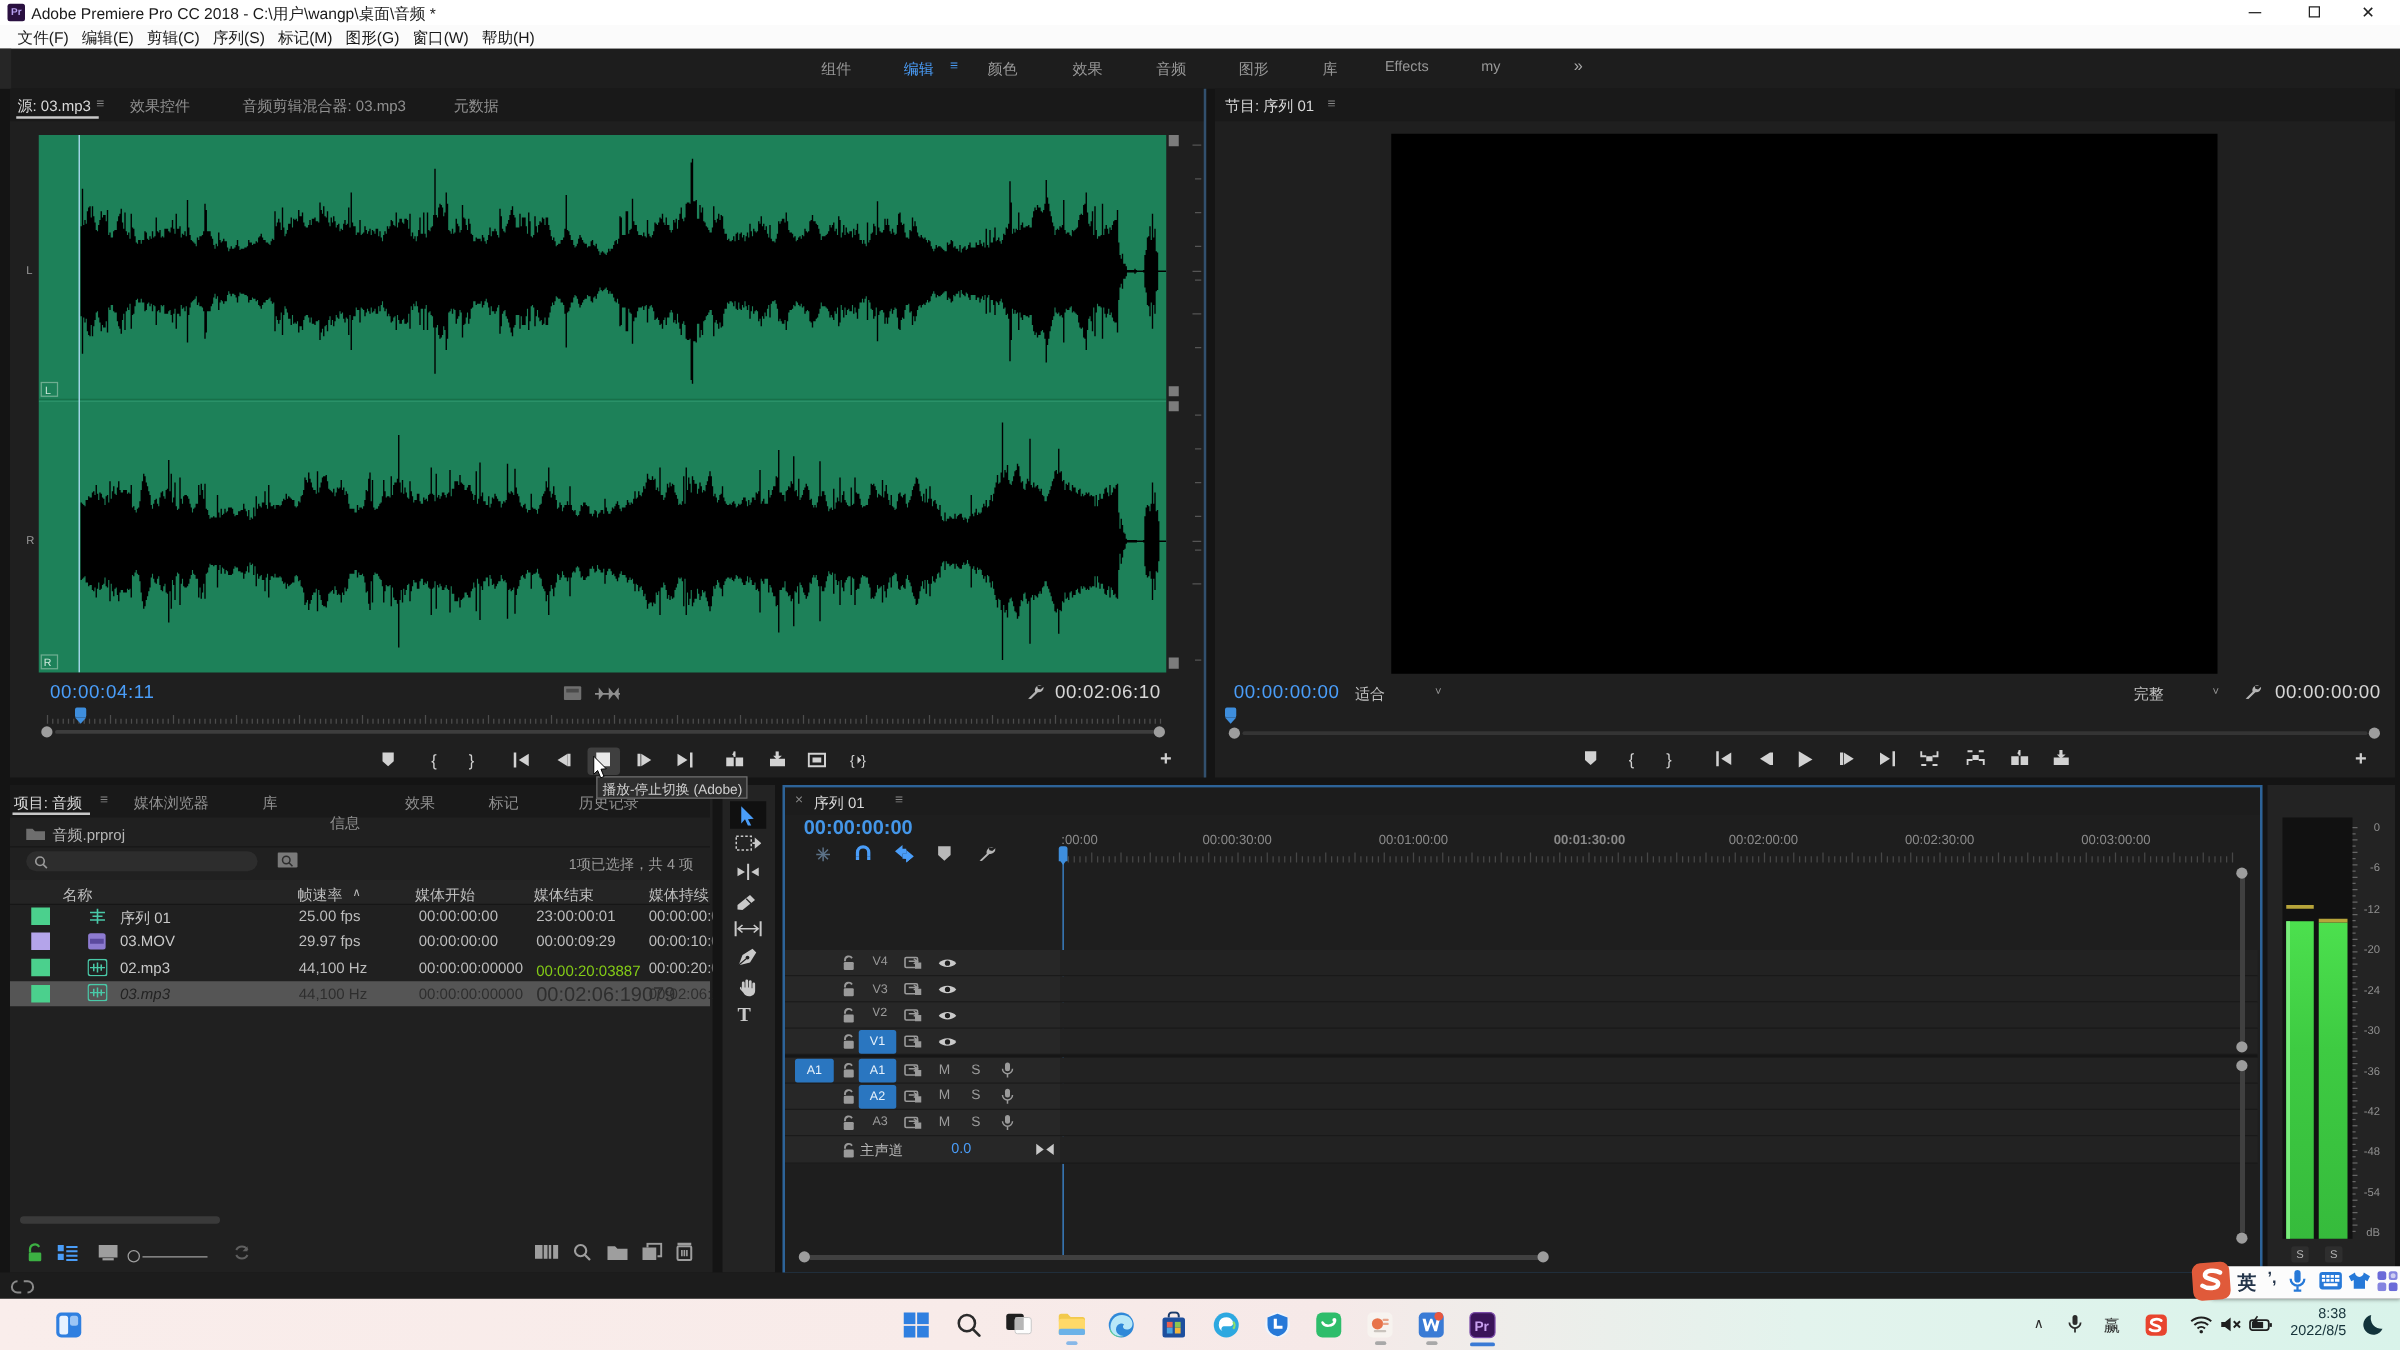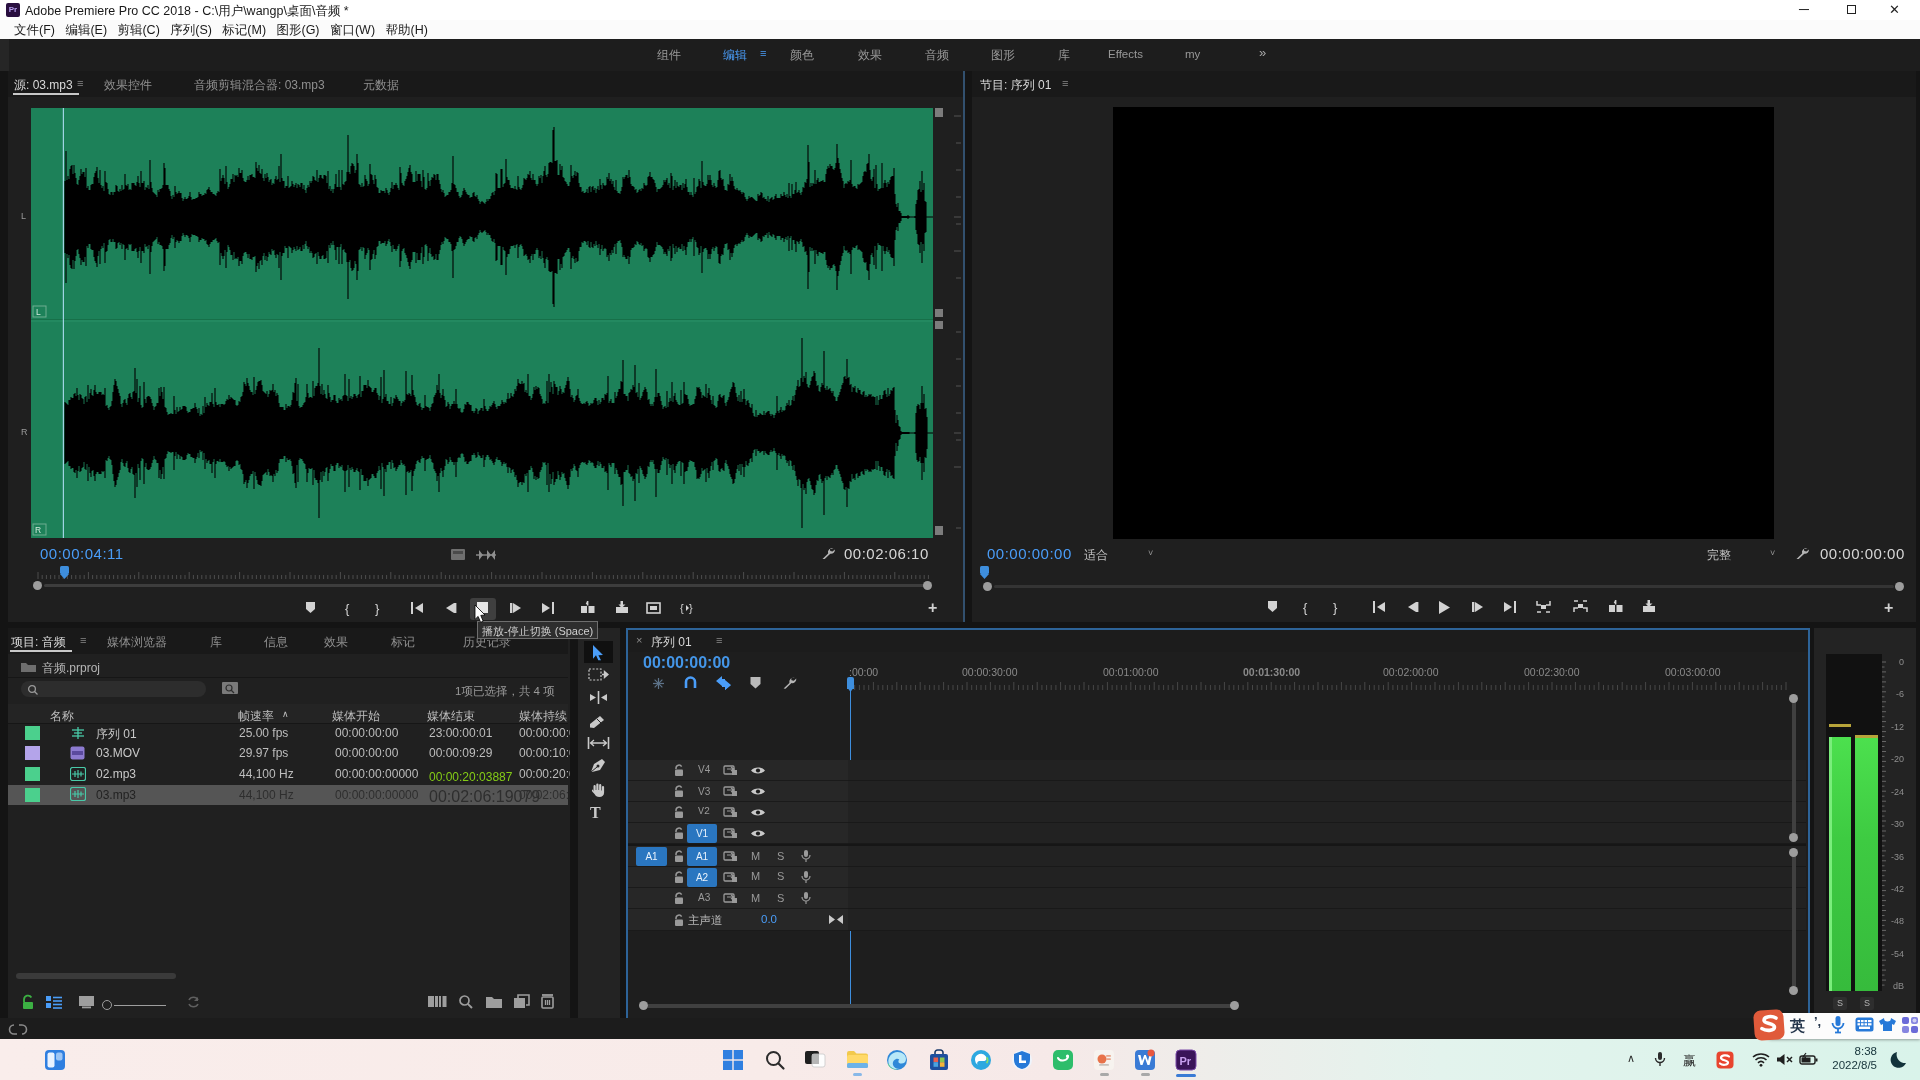--- a/index.html
+++ b/index.html
@@ -456,21 +456,21 @@
 
 <div class="abs" style="left:963px;top:71px;width:2px;height:551px;background:#32506e;"></div>
 
 <div id="proj" class="abs" style="left:8px;top:628px;width:562px;height:390px;background:#202020;overflow:hidden;">
   <div class="abs" style="left:0;top:0;width:560px;height:26px;background:#191919;"></div>
   <div class="abs tx" style="left:3px;top:6px;font-size:12px;color:#dadada;">项目: 音频</div>
   <div class="abs" style="left:2px;top:22px;width:62px;height:1.5px;background:#c8c8c8;"></div>
   <div class="abs tx" style="left:72px;top:6px;font-size:11px;color:#888;">≡</div>
   <div class="abs tx" style="left:99px;top:6px;font-size:12px;color:#909090;">媒体浏览器</div>
   <div class="abs tx" style="left:202px;top:6px;font-size:12px;color:#909090;">库</div>
-  <div class="abs tx" style="left:256px;top:6px;font-size:12px;color:#909090;">信息</div>
+  <div class="abs tx" style="left:256px;top:22px;font-size:12px;color:#909090;">信息</div>
   <div class="abs tx" style="left:316px;top:6px;font-size:12px;color:#909090;">效果</div>
   <div class="abs tx" style="left:383px;top:6px;font-size:12px;color:#909090;">标记</div>
   <div class="abs tx" style="left:455px;top:6px;font-size:12px;color:#909090;">历史记录</div>
 
   <svg class="abs" style="left:12px;top:32px;" width="17" height="13">
       <path d="M1 3h5l2 2h8v7H1z" fill="#6e6e6e"></path>
     </svg>
   <div class="abs tx" style="left:34px;top:32px;font-size:12px;color:#b5b5b5;">音频.prproj</div>
   <div class="abs" style="left:0;top:49px;width:560px;height:1px;background:#161616;"></div>
 
@@ -536,21 +536,21 @@
     <div class="abs" style="left:17px;top:160px;width:15px;height:14px;background:#4bd08d;"></div>
     <svg class="abs" style="left:62px;top:159px;" width="16" height="14" viewBox="0 0 16 14">
       <rect x="0.5" y="0.5" width="15" height="13" rx="2" fill="none" stroke="#49c9a8" stroke-width="1.2"></rect>
       <line x1="2" y1="7" x2="14" y2="7" stroke="#49c9a8" stroke-width="1"></line>
       <g stroke="#49c9a8" stroke-width="1.2">
         <line x1="5" y1="4" x2="5" y2="10"></line>
         <line x1="8" y1="3" x2="8" y2="11"></line>
         <line x1="11" y1="4.5" x2="11" y2="9.5"></line>
       </g>
     </svg>
-    <div class="abs tx" style="left:88px;top:160px;font-size:12px;color:#222;">03.mp3</div>
+    <div class="abs tx" style="left:88px;top:160px;font-size:12px;color:#222;font-style:italic;">03.mp3</div>
     <div class="abs tx" style="left:231px;top:160px;font-size:12px;color:#2e2e2e;">44,100 Hz</div>
     <div class="abs tx" style="left:327px;top:160px;font-size:12px;color:#2e2e2e;">00:00:00:00000</div>
     <div class="abs tx" style="left:421px;top:160px;font-size:16px;color:#2e2e2e;">00:02:06:19079</div>
     <div class="abs tx" style="left:511px;top:160px;font-size:12px;color:#2e2e2e;">00:02:06:1</div>
 
   <div class="abs" style="left:8px;top:345px;width:160px;height:6px;background:#3a3a3a;border-radius:3px;"></div>
 
   <svg class="abs" style="left:12px;top:366px;" width="16" height="16" viewBox="0 0 16 16">
       <path d="M4 8V5.5a4 4 0 0 1 7.4-2" stroke="#3cb043" stroke-width="1.8" fill="none"></path>
       <rect x="3" y="8" width="10" height="7" rx="1" fill="#3cb043"></rect>
@@ -1259,16 +1259,16 @@
   </svg>
 <svg class="abs" style="left:1901px;top:1016px;" width="19" height="17" viewBox="0 0 19 17">
     <rect x="1" y="1" width="7" height="7" rx="2" fill="#6a6ad8"></rect>
     <rect x="10" y="1" width="7" height="7" rx="2" fill="#8585e0"></rect>
     <rect x="1" y="10" width="7" height="7" rx="2" fill="#8585e0"></rect>
     <rect x="10" y="10" width="7" height="7" rx="2" fill="#6a6ad8"></rect>
     <circle cx="13.5" cy="4.5" r="2" fill="#fff" opacity="0.6"></circle>
   </svg>
 
 <div class="abs" style="left:477px;top:621px;width:121px;height:18px;background:#2e2e2e;border:1px solid #6e6e6e;z-index:50;"></div>
-<div class="abs tx" style="left:482px;top:624px;font-size:11px;color:#cfcfcf;z-index:51;">播放-停止切换 (Space)</div>
+<div class="abs tx" style="left:482px;top:624px;font-size:11px;color:#cfcfcf;z-index:51;">播放-停止切换 (Adobe)</div>
 <svg class="abs" style="left:473px;top:604px;z-index:52;" width="16" height="22">
     <path d="M2 1l10 10-4.2 0.4 2.4 5.8-2.6 1.1-2.5-5.9-3.1 3z" fill="#fff" stroke="#000" stroke-width="0.8"></path>
   </svg>
 
 </body></html>

